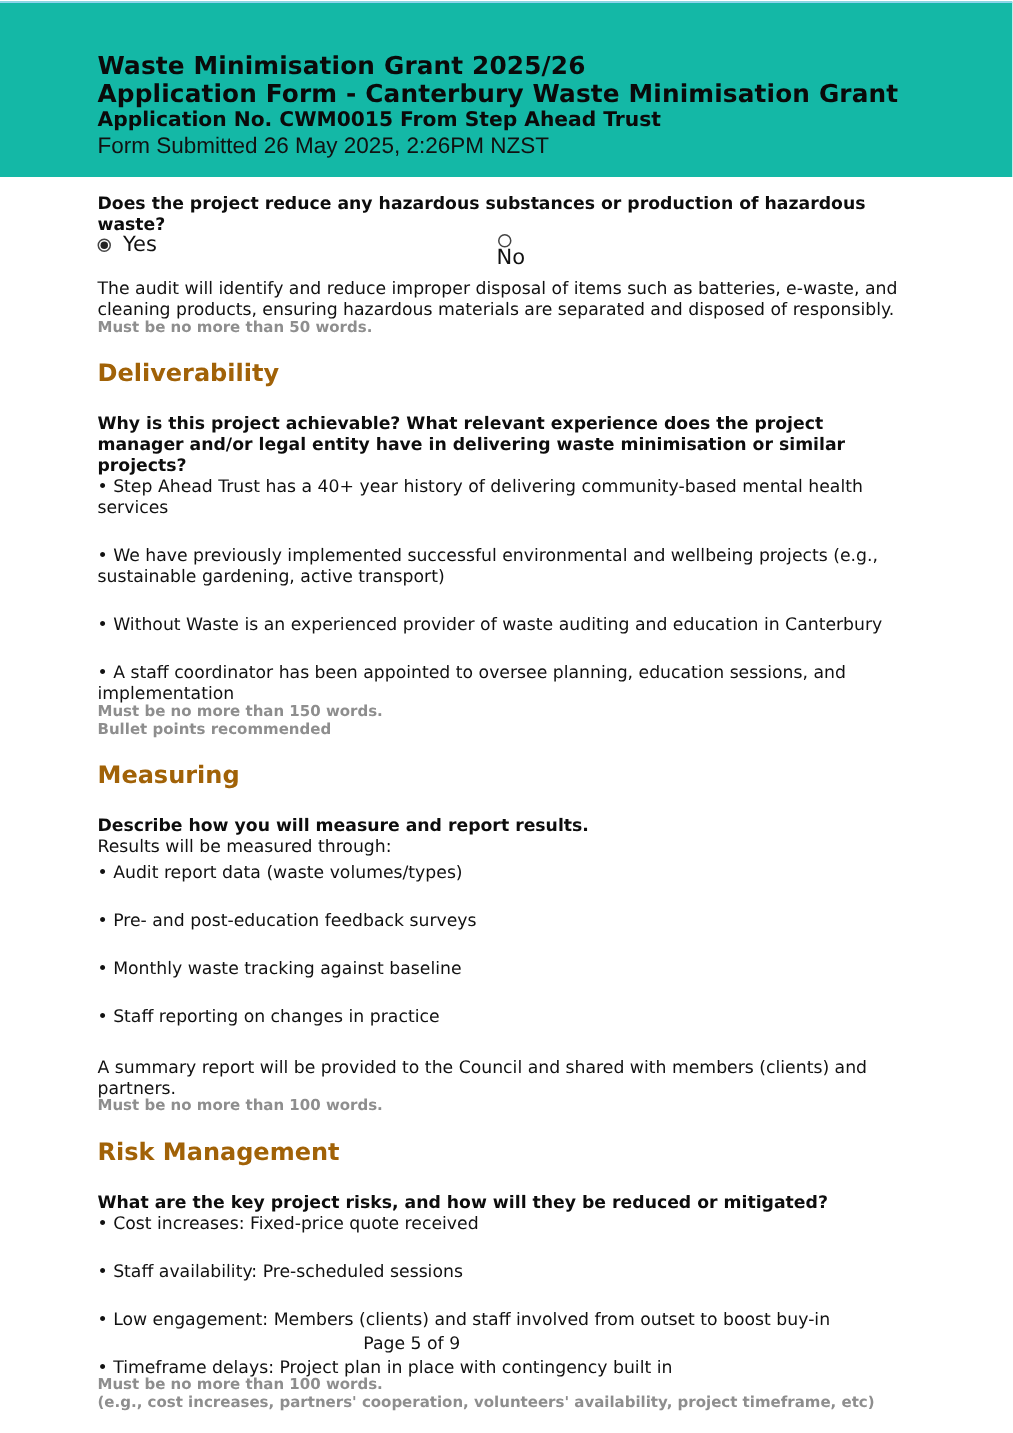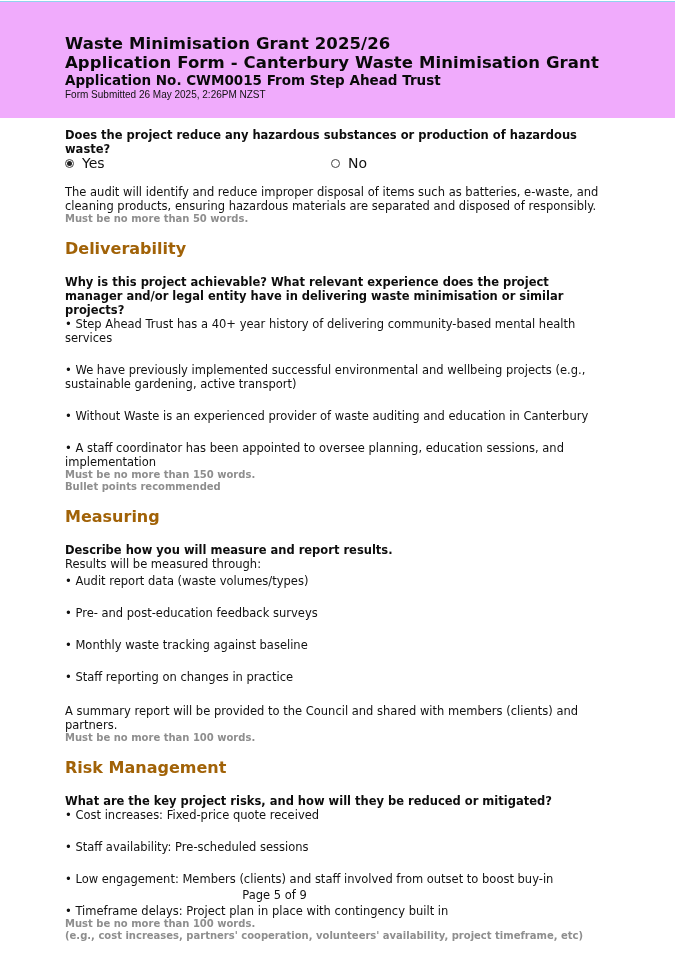--- a/index.html
+++ b/index.html
@@ -1,51 +1,51 @@
 <!DOCTYPE html>
 <html><head>
   <meta charset="utf-8">
   <style>
     * { box-sizing: border-box; margin: 0; padding: 0; }
     html, body { width: 675px; height: 955px; background: #ffffff; overflow: hidden; }
     body { font-family: "DejaVu Sans", sans-serif; color: #111111; position: relative; }
 
     .header {
       position: absolute; left: 0; top: 1px; width: 675px; height: 117px;
-      background: #f0abfc;
+      background: #14b8a6;
       border-top: 1px solid #8fd3ee;
     }
     .header .t1, .header .t2 {
       position: absolute; left: 65px; font-weight: bold; font-size: 16.5px; color: #0a0a0a;
       letter-spacing: 0.1px;
     }
     .header .t1 { top: 32px; }
     .header .t2 { top: 51px; }
     .header .t3 { position: absolute; left: 65px; top: 70px; font-weight: bold; font-size: 13.5px; color: #0a0a0a; }
-    .header .t4 { position: absolute; left: 65px; top: 87px; font-family: "Liberation Sans", sans-serif; font-size: 10px; color: #111; }
+    .header .t4 { position: absolute; left: 65px; top: 87px; font-family: "Liberation Sans", sans-serif; font-size: 15px; color: #111; }
 
     .content { position: absolute; left: 65px; top: 128px; width: 540px; }
 
     .q { font-weight: bold; font-size: 11.5px; line-height: 14px; color: #0d0d0d; }
     .ans { font-size: 11.5px; line-height: 14px; color: #111; }
     .hint { font-size: 10px; line-height: 12px; color: #8e8e8e; font-weight: bold; }
     .bullet { font-size: 11.5px; line-height: 14px; color: #111; margin-top: 18px; }
     .bullet:first-child { margin-top: 0; }
     .sec { font-weight: bold; font-size: 16px; line-height: 20px; color: #a16207; }
     .sec.blue { color: #1c6c8e; font-size: 21px; }
 
     .radio-row { position: relative; height: 15px; font-size: 14px; line-height: 14px; text-align: right; }
     .radio { position: absolute; top: 0; display: flex; align-items: center; }
     .radio .dot {
       width: 9px; height: 9px; border-radius: 50%; border: 1px solid #444; margin-right: 8px;
       display: inline-flex; align-items: center; justify-content: center; background: #fff;
     }
     .radio .dot.on::after { content: ""; width: 5px; height: 5px; border-radius: 50%; background: #222; }
     .radio.yes { left: 0; }
-    .radio.no { left: 266px; }
+    .radio.no { left: 266px; flex-direction: column; }
 
     .footer { position: absolute; left: 0; width: 549px; top: 888px; text-align: center; font-size: 11.5px; color: #111; }
   </style>
 </head>
 <body>
 
 <div class="header">
   <div class="t1">Waste Minimisation Grant 2025/26</div>
   <div class="t2">Application Form - Canterbury Waste Minimisation Grant</div>
   <div class="t3">Application No. CWM0015 From Step Ahead Trust</div>

